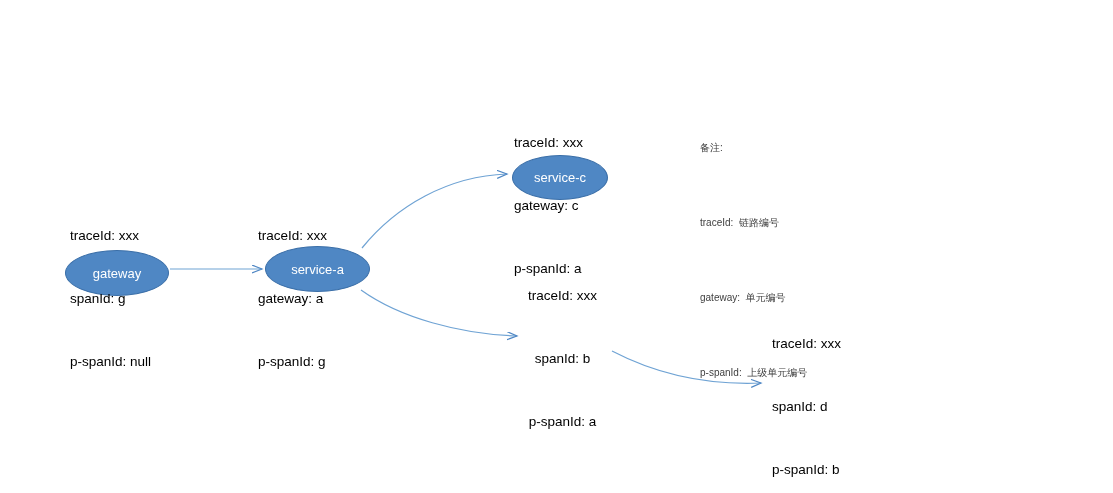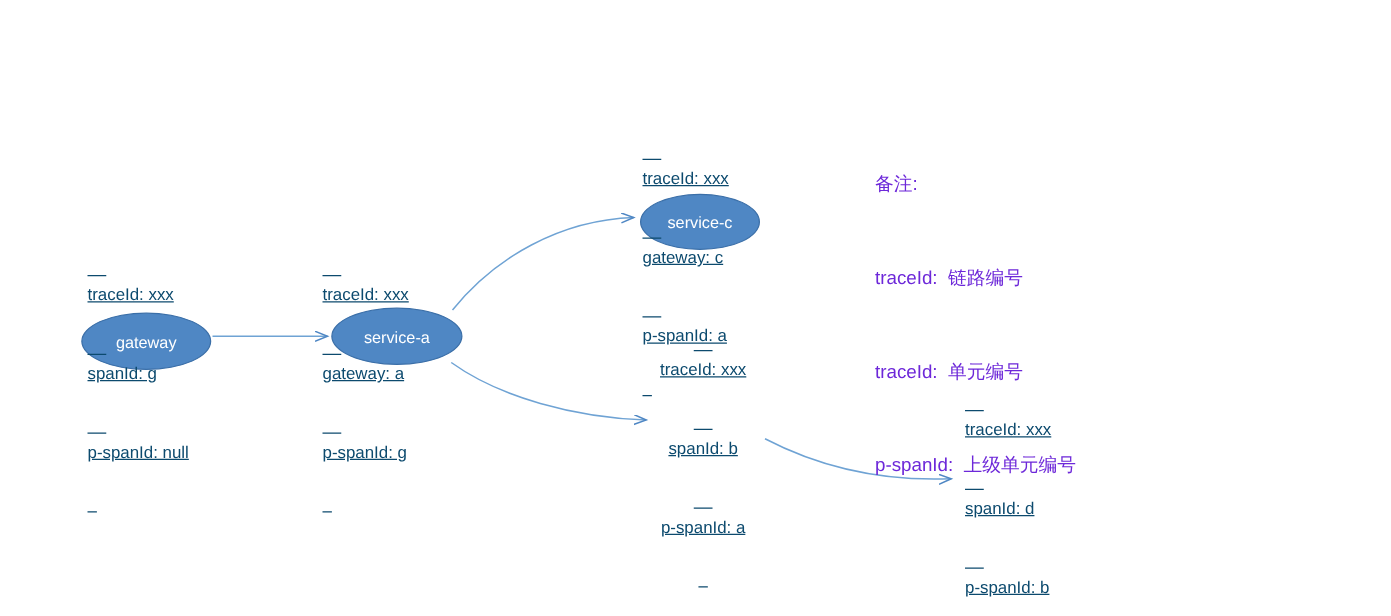--- a/index.html
+++ b/index.html
@@ -39,32 +39,31 @@
     justify-content: center;
     box-sizing: border-box;
   }
   .node-label {
     display: block;
     width: 62px;
     word-break: break-all;
   }
   .ann {
     position: absolute;
-    color: #0c4a6e;
+    color: #000000;
     font-size: 13.5px;
     line-height: 21px;
     white-space: pre;
-    text-decoration: underline;
   }
   .ann.center { text-align: center; }
   .ann.left { text-align: left; }
   .legend {
     position: absolute;
-    color: #6d28d9;
-    font-size: 15px;
+    color: #404040;
+    font-size: 10px;
     line-height: 25px;
     white-space: pre;
     text-align: left;
   }
 </style>
 </head>
 <body>
 
 <div id="canvas">
 
@@ -124,17 +123,17 @@
 
   <div class="ann left" style="left:772px; top:291px;">
     <div>traceId: xxx</div>
     <div>spanId: d</div>
     <div>p-spanId: b</div>
   </div>
 
   <div class="legend" style="left:700px; top:85px;">
     <div>备注:</div>
     <div>traceId:  链路编号</div>
-    <div>traceId:  单元编号</div>
+    <div>gateway:  单元编号</div>
     <div>p-spanId:  上级单元编号</div>
   </div>
 
 </div>
 
 </body></html>

